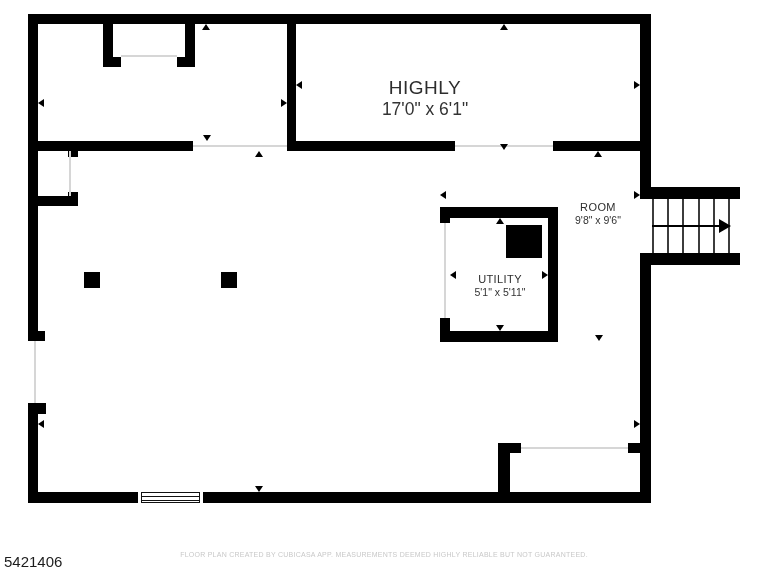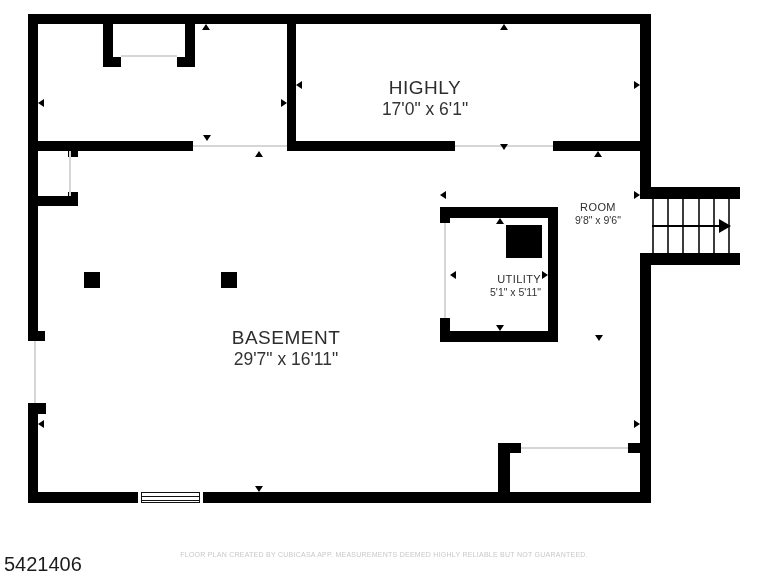--- a/index.html
+++ b/index.html
@@ -19,21 +19,21 @@
   .roomlabel .nm{display:block;font-size:19px;letter-spacing:0.5px;line-height:21px;}
   .roomlabel .dm{display:block;font-size:17.5px;line-height:22px;color:#333;}
   .roomlabel.small .nm{font-size:11px;letter-spacing:0.4px;line-height:13px;}
   .roomlabel.small .dm{font-size:10.5px;line-height:13px;}
   #stair-arrow-line{position:absolute;left:652px;top:225px;width:70px;height:2px;background:#000;}
   #stair-arrow-head{position:absolute;left:719px;top:219px;width:0;height:0;
       border-top:7px solid transparent;border-bottom:7px solid transparent;border-left:12px solid #000;}
   #window{position:absolute;left:141px;top:492px;width:59px;height:11px;background:#fff;
       border:1.5px solid #111;box-sizing:border-box;}
   #window .pane{position:absolute;left:0;right:0;top:3px;height:3px;border-top:1px solid #111;border-bottom:1px solid #111;}
-  #listing-id{position:absolute;left:4px;top:553px;font-size:20px;color:#1c1c1c;}
+  #listing-id{position:absolute;left:4px;top:553px;font-size:15px;color:#1c1c1c;}
   #disclaimer{position:absolute;left:0;top:551px;width:768px;text-align:center;font-size:7px;
       letter-spacing:0.25px;color:#c8c8c8;}
 </style>
 </head>
 <body>
 
 <div id="stage">
 
   <div class="wall" style="left:28px;top:14px;width:623px;height:10px;"></div>
   <div class="wall" style="left:28px;top:14px;width:10px;height:327px;"></div>
@@ -124,25 +124,21 @@
   <div class="ar right" style="left:634px;top:420px;"></div>
 
   <div class="roomlabel" style="left:345px;top:77px;width:160px;">
     <span class="nm">HIGHLY</span>
     <span class="dm">17'0" x 6'1"</span>
   </div>
   <div class="roomlabel small" style="left:558px;top:201px;width:80px;">
     <span class="nm">ROOM</span>
     <span class="dm">9'8" x 9'6"</span>
   </div>
-  <div class="roomlabel small" style="left:459px;top:273px;width:82px;text-align:right;">
+  <div class="roomlabel small" style="left:459px;top:273px;width:82px;">
     <span class="nm">UTILITY</span>
     <span class="dm">5'1" x 5'11"</span>
-  </div>
-  <div class="roomlabel" style="left:206px;top:327px;width:160px;">
-    <span class="nm">BASEMENT</span>
-    <span class="dm">29'7" x 16'11"</span>
   </div>
 
   <div id="disclaimer">FLOOR PLAN CREATED BY CUBICASA APP. MEASUREMENTS DEEMED HIGHLY RELIABLE BUT NOT GUARANTEED.</div>
   <div id="listing-id">5421406</div>
 
 </div>
 
 </body></html>

